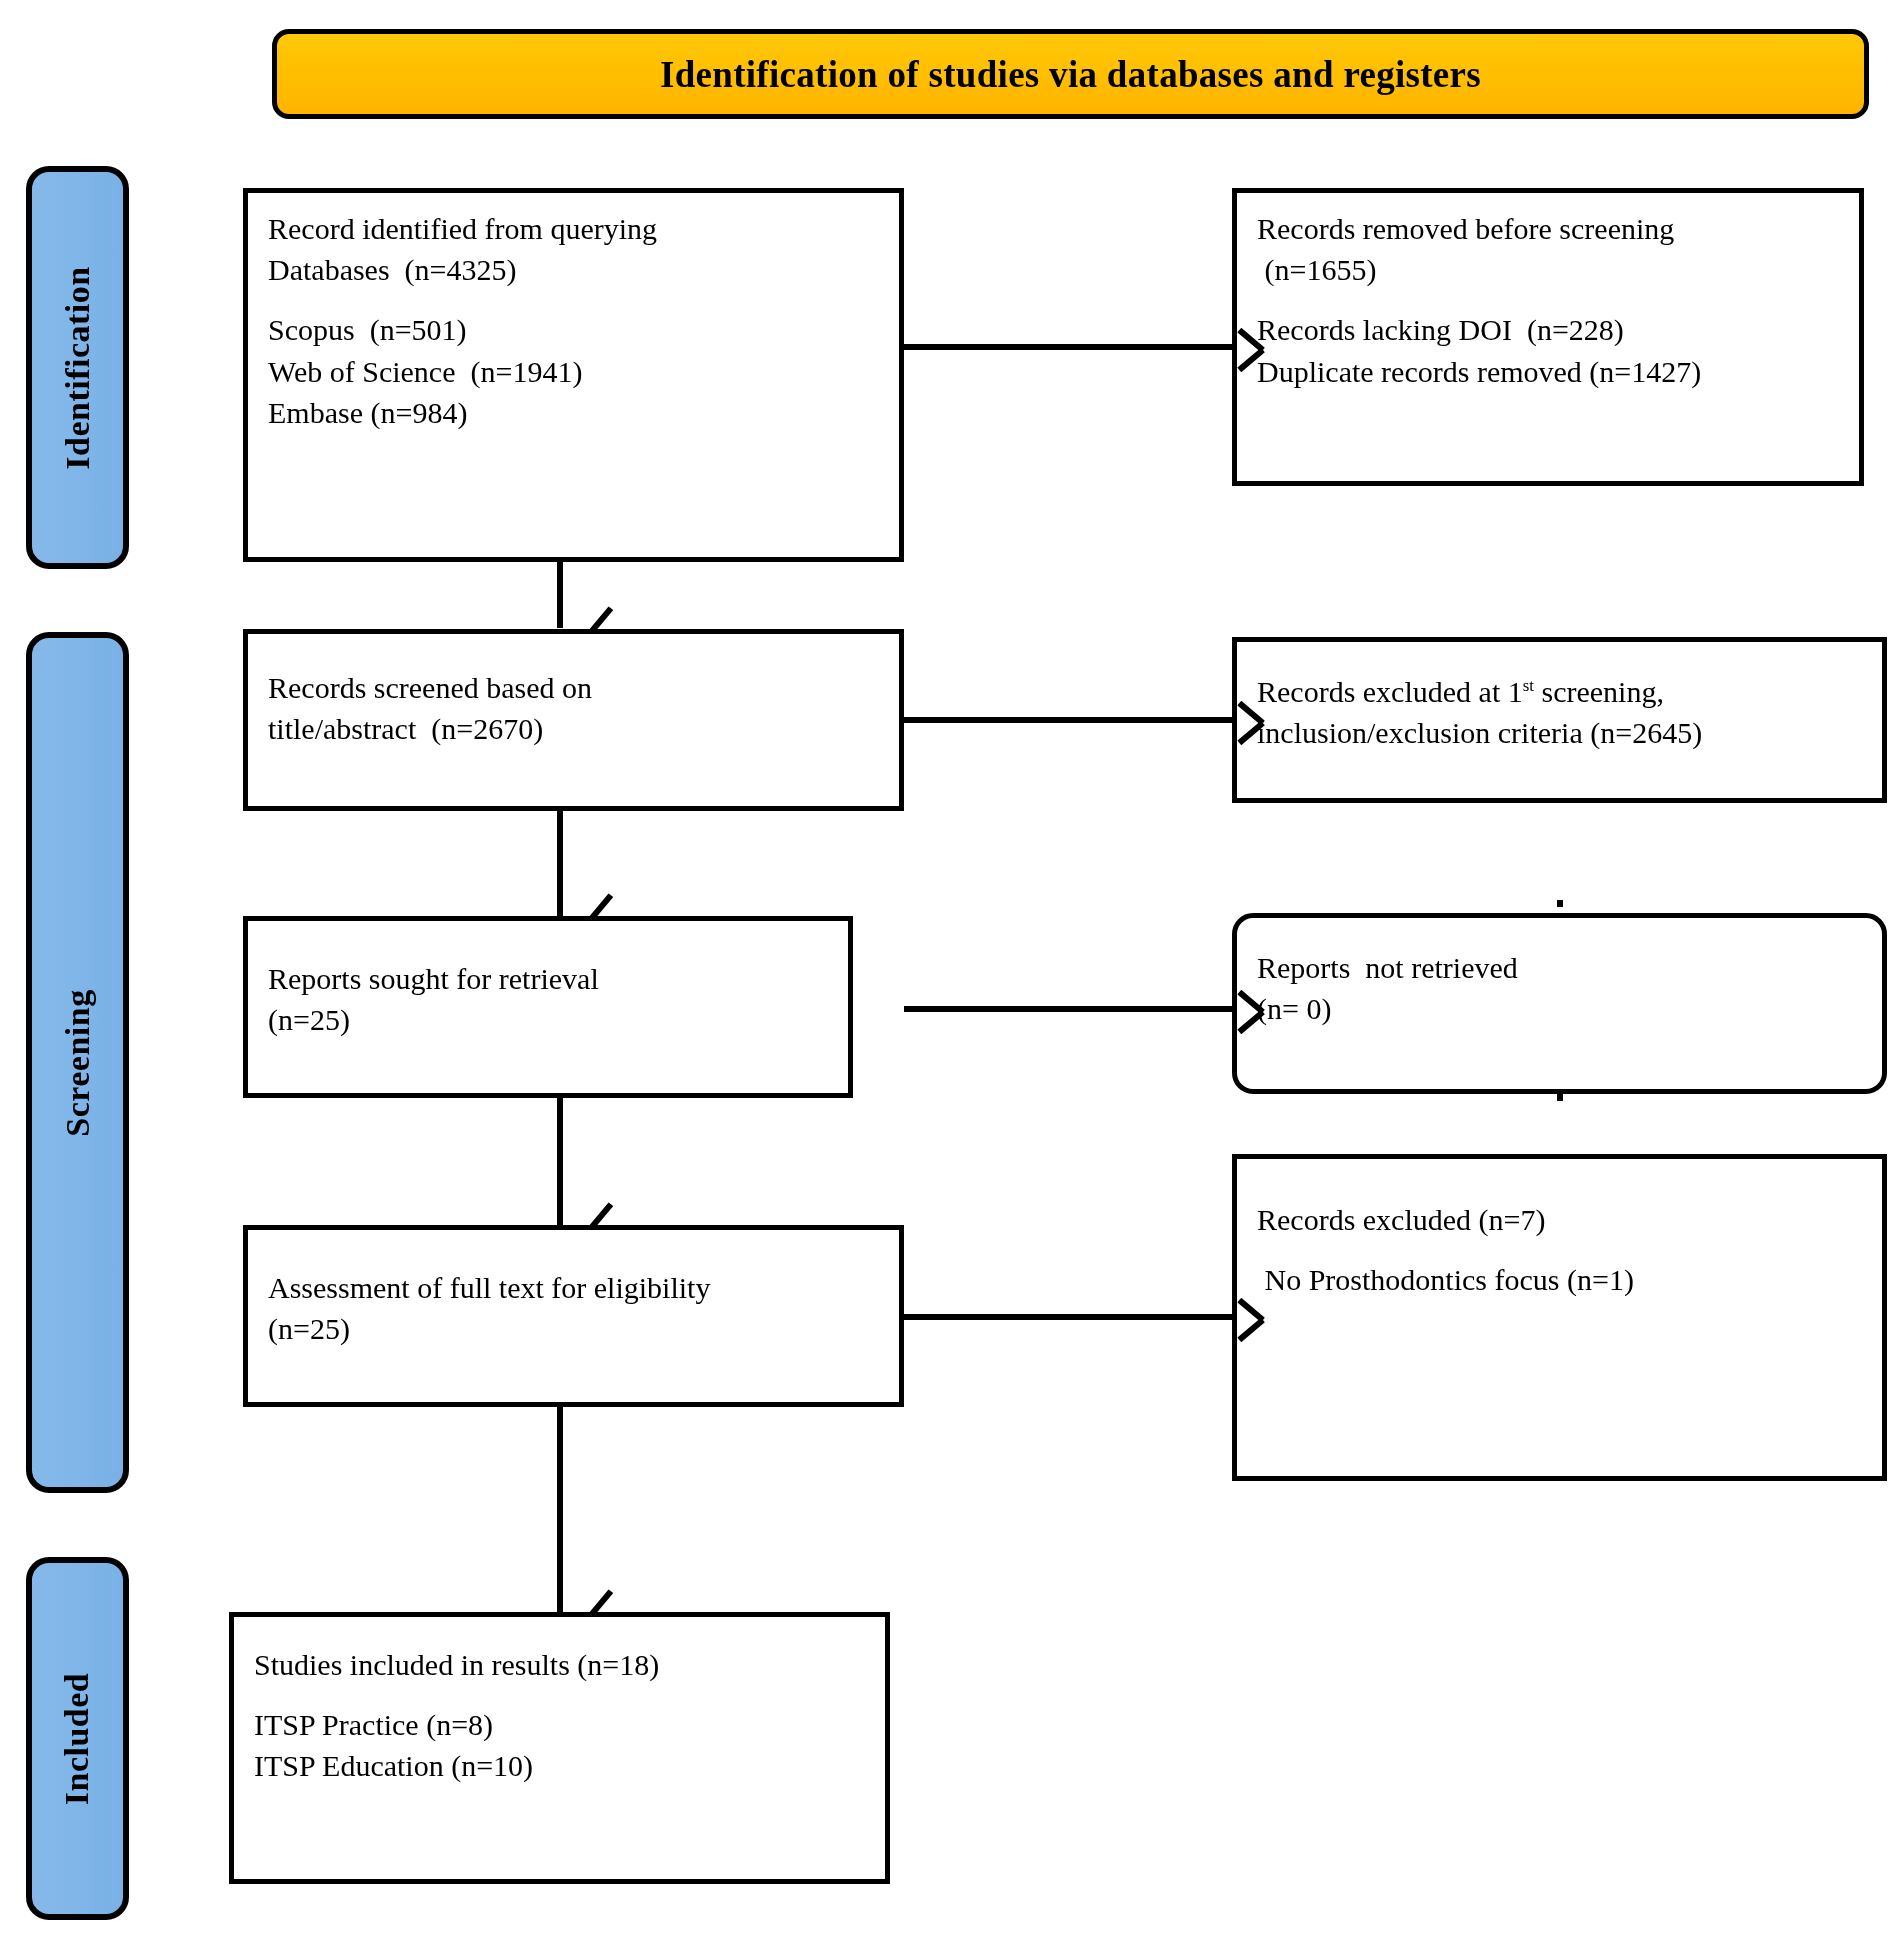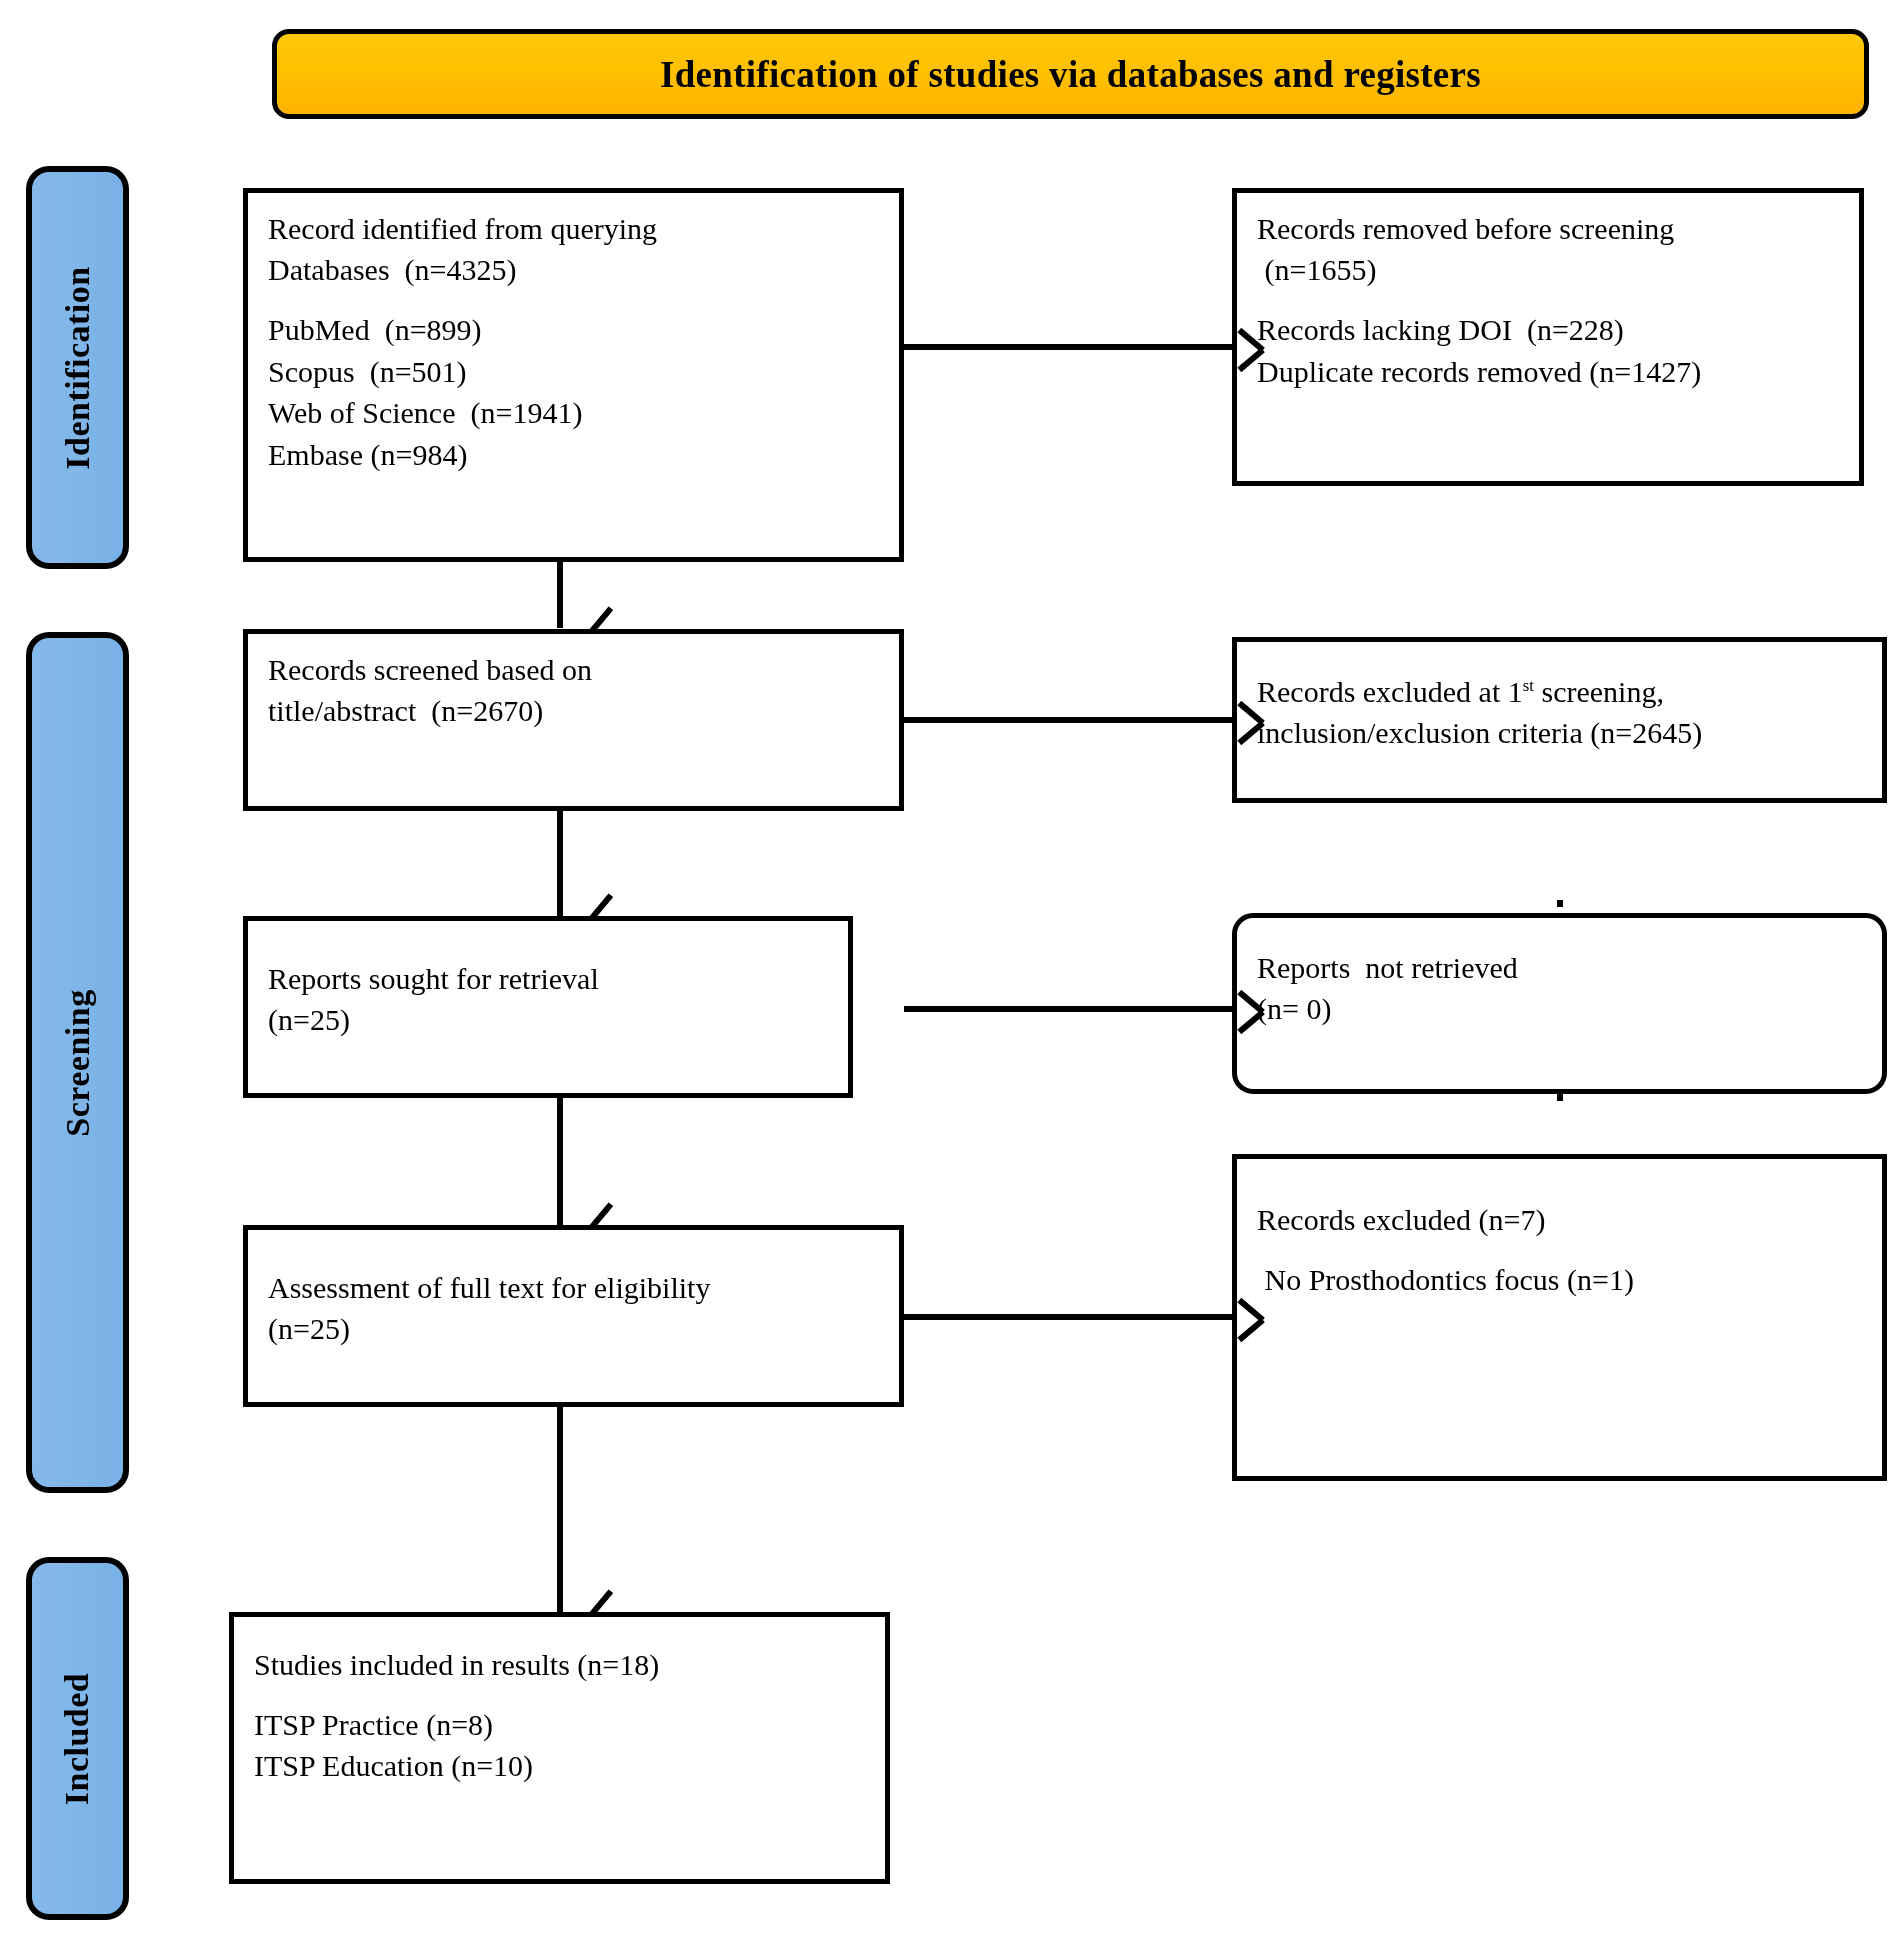--- a/index.html
+++ b/index.html
@@ -81,21 +81,21 @@
   .fbox p + p { margin-top: 0.10em; }
   .fbox .gap { height: 0.72em; }
   .fbox sup {
     font-size: 0.56em;
     vertical-align: super;
     line-height: 0;
   }
 
   
   #box-identified { left: 243px;  top: 188px;  width: 661px; height: 374px; }
-  #box-screened   { left: 243px;  top: 629px; width: 661px; height: 182px; padding-top: 17px; }
+  #box-screened   { left: 243px;  top: 629px; width: 661px; height: 182px; padding-top: 35px; }
   #box-sought     { left: 243px;  top: 916px; width: 610px; height: 182px; padding-top: 39px; }
   #box-assessment { left: 243px;  top: 1225px; width: 661px; height: 182px; padding-top: 39px; }
   #box-included   { left: 229px;  top: 1612px; width: 661px; height: 272px; padding-top: 29px; }
 
   
   #box-removed    { left: 1232px; top: 188px;  width: 632px; height: 298px; }
   #box-excluded1  { left: 1232px; top: 637px; width: 655px; height: 166px; padding-top: 31px; }
   #box-notretr    { left: 1232px; top: 913px; width: 655px; height: 181px; padding-top: 31px; border-radius: 21px; }
   #box-excluded2  { left: 1232px; top: 1154px; width: 655px; height: 327px; padding-top: 42px; }
 
@@ -170,21 +170,20 @@
     <span class="vlabel">Screening</span>
   </div>
   <div class="stage-band" id="band-included">
     <span class="vlabel">Included</span>
   </div>
 
   <div class="fbox" id="box-identified">
     <p>Record identified from querying</p>
     <p>Databases  (n=4325)</p>
     <div class="gap"></div>
-    <p>PubMed  (n=899)</p>
     <p>Scopus  (n=501)</p>
     <p>Web of Science  (n=1941)</p>
     <p>Embase (n=984)</p>
   </div>
 
   <div class="fbox" id="box-removed">
     <p>Records removed before screening</p>
     <p> (n=1655)</p>
     <div class="gap"></div>
     <p>Records lacking DOI  (n=228)</p>

